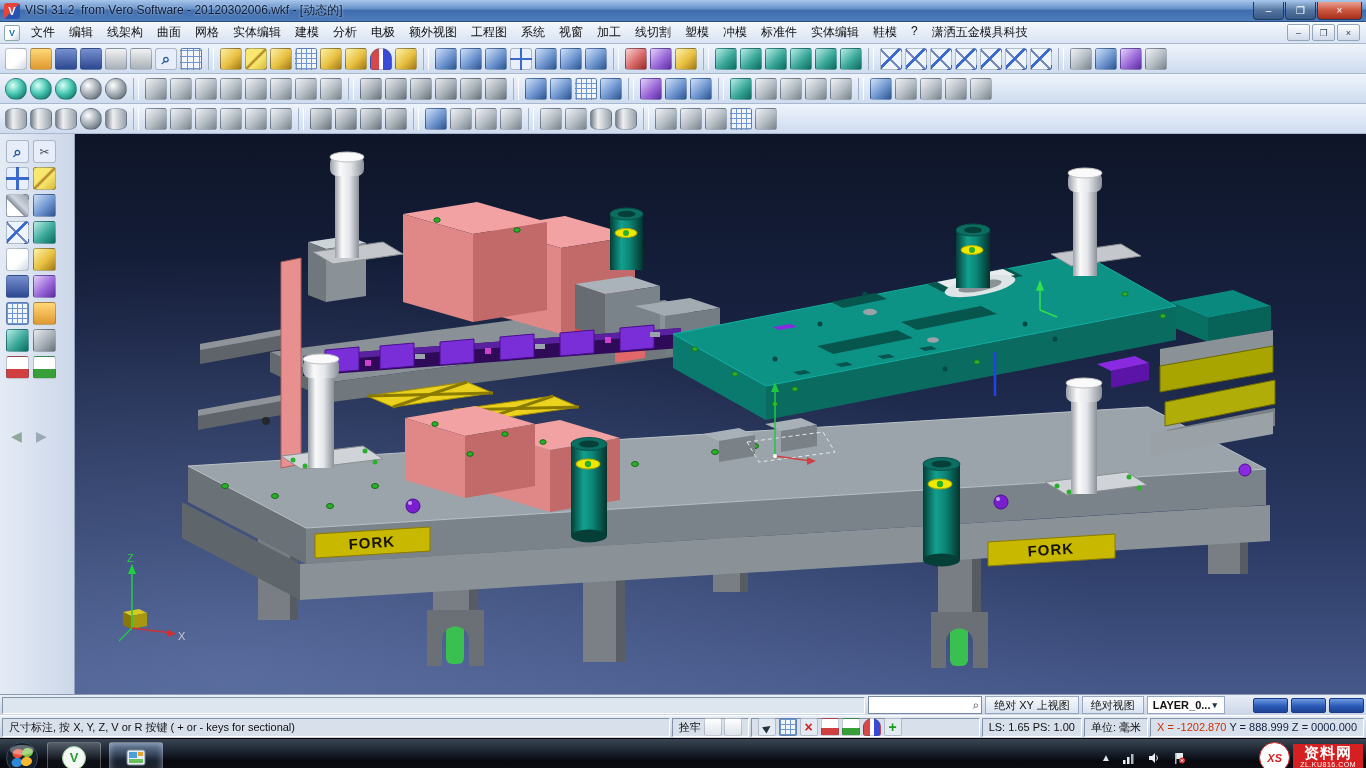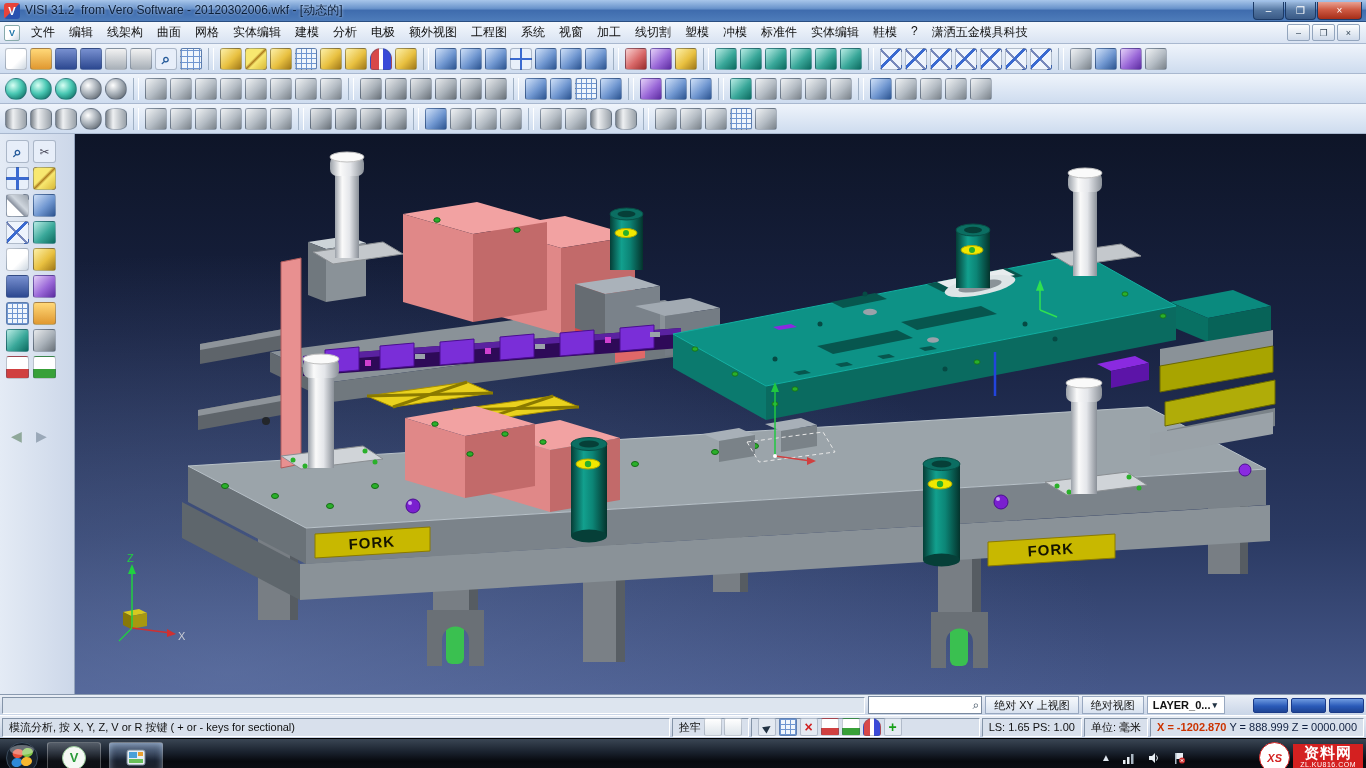--- a/index.html
+++ b/index.html
@@ -97,21 +97,21 @@
   .layer-arrow{flex:none;font-size:9px;color:#234;padding:0 2px;}
   .bluebtn{width:33px;height:13px;flex:none;border:1px solid #1a3a88;border-radius:2px;
     background:linear-gradient(#6e9ae0,#2a5ab8 55%,#1e4494);}
   .bluegap{width:22px;flex:none;}
   .statusrow2{height:22px;flex:none;display:flex;align-items:center;font-size:11px;color:#111;
     background:linear-gradient(#e9eef6,#c3cfe3);border-top:1px solid #fff;padding:0 2px;gap:2px;}
   .scell{height:17px;display:flex;align-items:center;gap:3px;padding:0 6px;background:#d8e0ec;
     border:1px solid;border-color:#8494a8 #fff #fff #8494a8;white-space:nowrap;}
   .scell.msg{flex:1;}
   .scell.icons{width:215px;}
-  .coord-x{color:#cc3300;font-weight:bold;}
+  .coord-x{color:#cc3300;font-weight:normal;}
   .coord-y,.coord-z{color:#102040;}
   
   .taskbar{height:37px;flex:none;display:flex;align-items:center;position:relative;
     background:linear-gradient(#3a4654 0%,#1a222e 35%,#07090e 60%,#0d1118 100%);
     border-top:1px solid #000;}
   .orb{width:34px;height:34px;flex:none;margin-left:5px;}
   .task-app{width:52px;height:30px;flex:none;margin-left:8px;border:1px solid rgba(255,255,255,.28);
     border-radius:3px;background:linear-gradient(rgba(255,255,255,.18),rgba(255,255,255,.04) 55%,rgba(0,0,0,.1));
     display:flex;align-items:center;justify-content:center;}
   .task-app.active{background:linear-gradient(rgba(180,210,255,.45),rgba(120,160,220,.18) 55%,rgba(255,255,255,.08));
@@ -640,21 +640,21 @@
       <span class="layer-arrow">▾</span>
     </div>
     <div class="bluegap"></div>
     <div class="bluebtn"></div>
     <div class="bluebtn"></div>
     <div class="bluebtn"></div>
   </div>
 
   <div class="statusrow2">
     <div class="scell msg">
-      <span>模流分析, 按 X, Y, Z, V or R 按键 ( + or - keys for sectional)</span>
+      <span>尺寸标注, 按 X, Y, Z, V or R 按键 ( + or - keys for sectional)</span>
     </div>
     <div class="scell">
       <span>拴牢</span>
       <span style="display:flex;gap:2px">
           <span class="sicon t-doc-white"></span>
           <span class="sicon t-doc-white"></span>
         </span>
     </div>
     <div class="scell icons">
         <span class="sicon t-pointer"></span>

